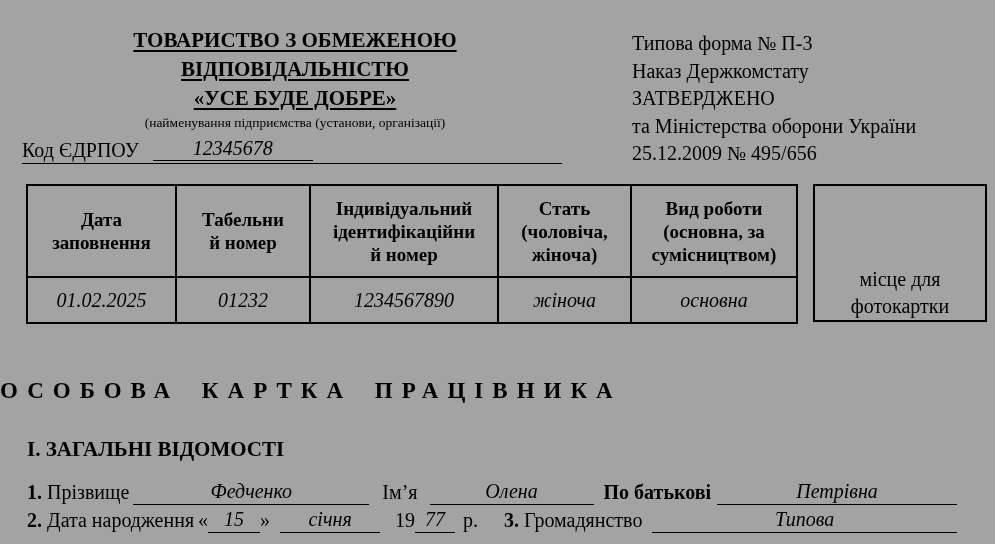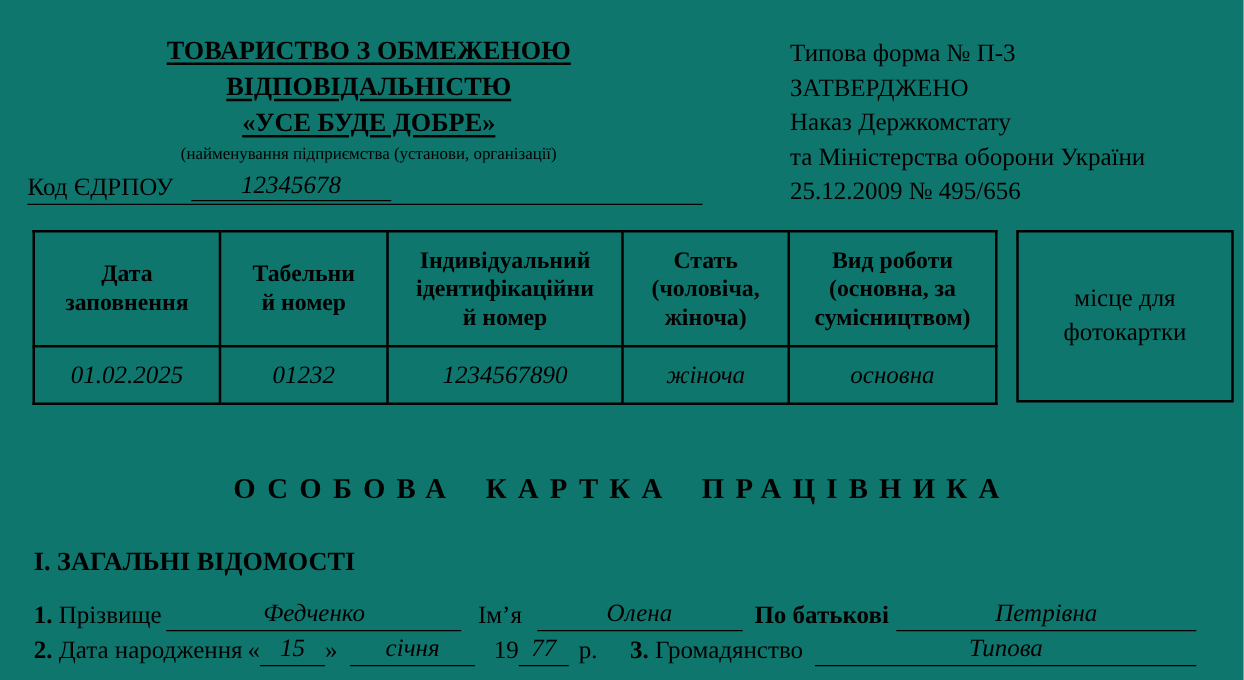--- a/index.html
+++ b/index.html
@@ -1,21 +1,21 @@
 <!DOCTYPE html>
 <html><head>
 <meta charset="utf-8">
 <style>
   * { box-sizing: border-box; margin: 0; padding: 0; }
   html, body { background: #ffffff; }
   .page {
     position: relative;
     width: 995px;
     height: 544px;
-    background: #0f766e;
+    background: #a3a3a3;
     color: #000000;
     font-family: "Liberation Serif", "DejaVu Serif", serif;
     overflow: hidden;
   }
 
   
   .company {
     position: absolute;
     left: 30px; top: 26px; width: 530px;
     text-align: center;
@@ -73,31 +73,30 @@
   }
   table.info td {
     font-size: 20px; font-style: italic;
     height: 46px;
   }
 
   .photo-box {
     position: absolute;
     left: 813px; top: 184px; width: 174px; height: 138px;
     border: 2px solid #000;
-    display: flex; align-items: center; justify-content: center;
+    display: flex; align-items: flex-end; justify-content: center;
     text-align: center;
     font-size: 20px; line-height: 27px;
     white-space: pre-line;
   }
 
   
   .main-title {
     position: absolute;
     left: 0; top: 378px; width: 100%;
-    text-align: center;
     font-size: 23px; font-weight: bold;
     letter-spacing: 9px; word-spacing: 8px;
   }
   .section-heading {
     position: absolute;
     left: 27px; top: 437px;
     font-size: 21px; font-weight: bold;
   }
 
   
@@ -144,22 +143,22 @@
     <div class="company-caption">(найменування підприємства (установи, організації)</div>
   </div>
 
   <div class="edrpou">
     <span class="edrpou-label">Код ЄДРПОУ</span>
     <span class="edrpou-value">12345678</span>
   </div>
 
   <div class="approval">
     <div>Типова форма № П-3</div>
+    <div>Наказ Держкомстату</div>
     <div>ЗАТВЕРДЖЕНО</div>
-    <div>Наказ Держкомстату</div>
     <div>та Міністерства оборони України</div>
     <div>25.12.2009 № 495/656</div>
   </div>
 
   <table class="info">
     <colgroup>
       <col style="width:149px">
         <col style="width:134px">
         <col style="width:188px">
         <col style="width:133px">

